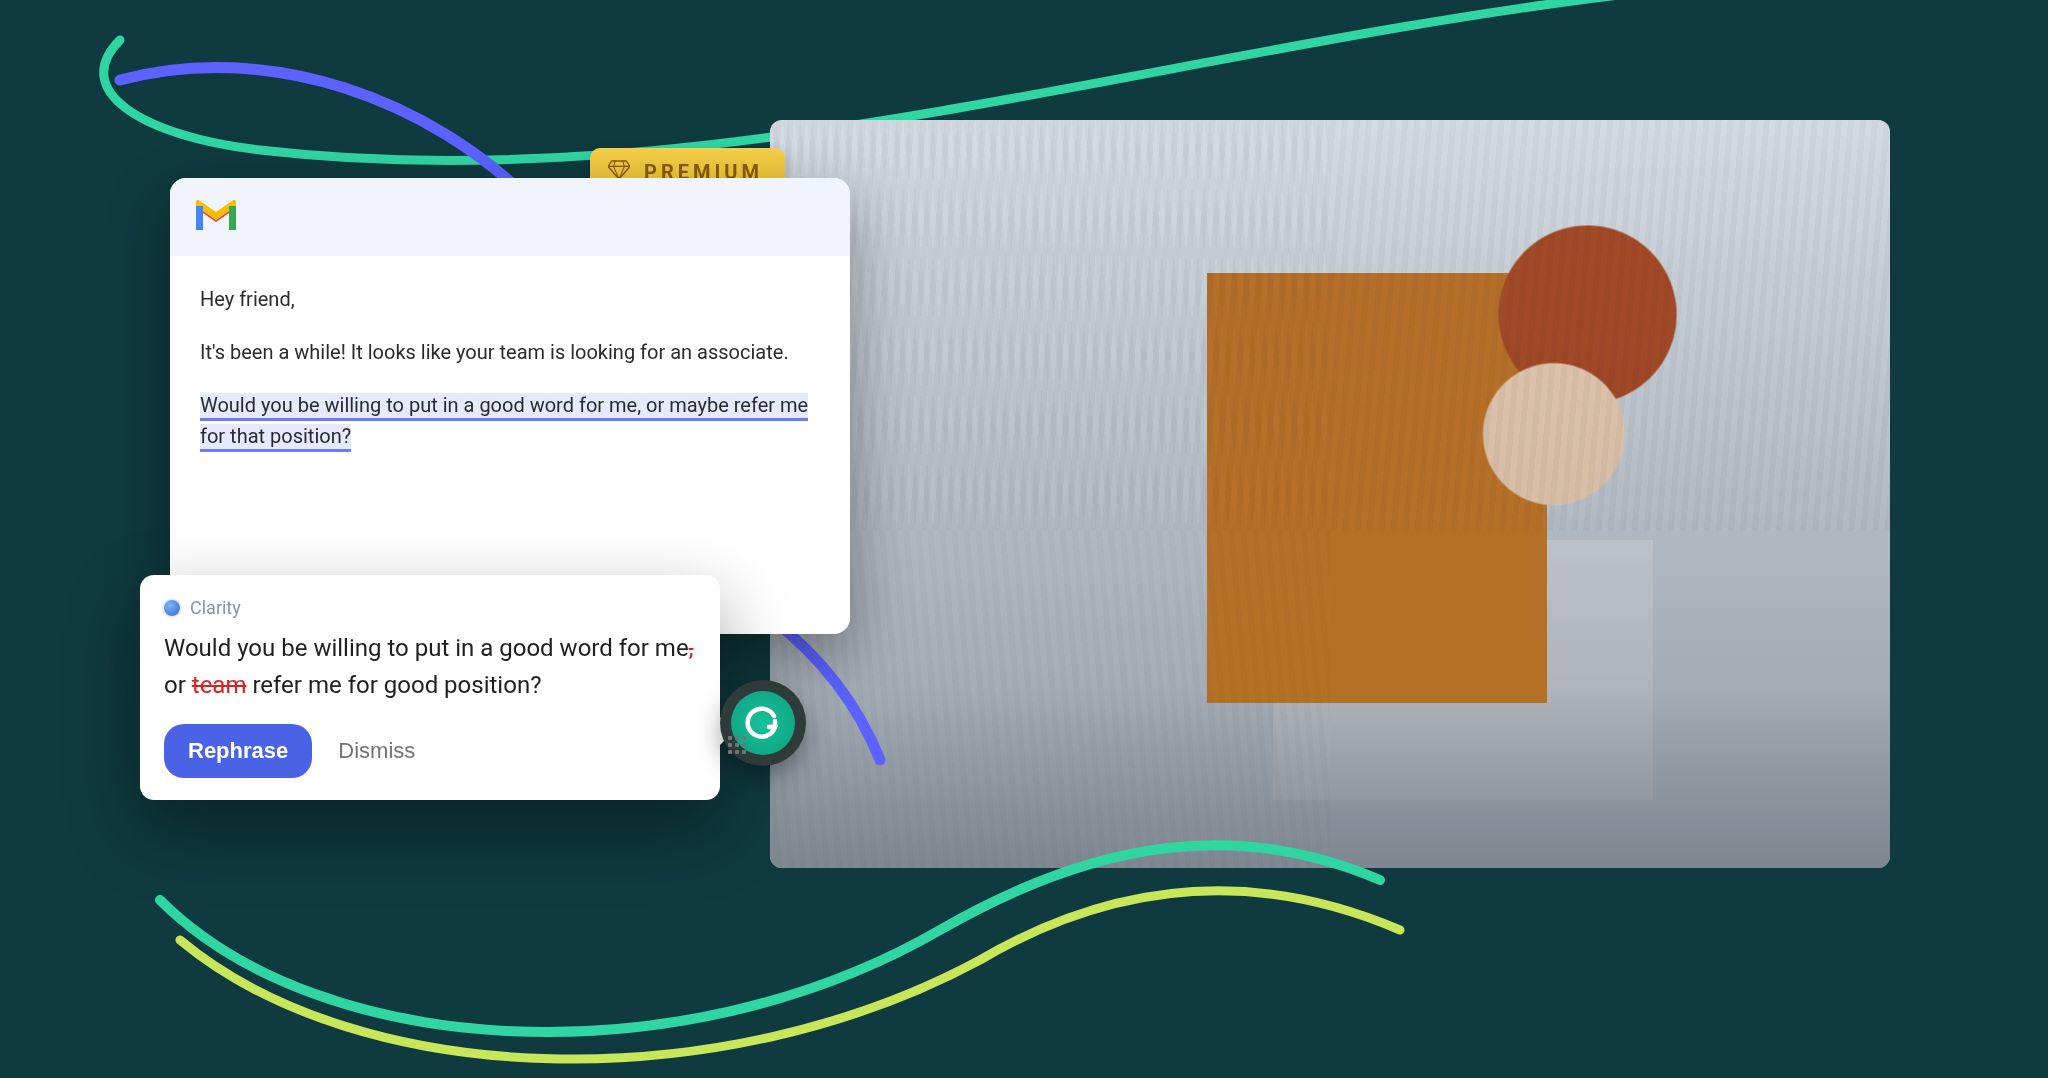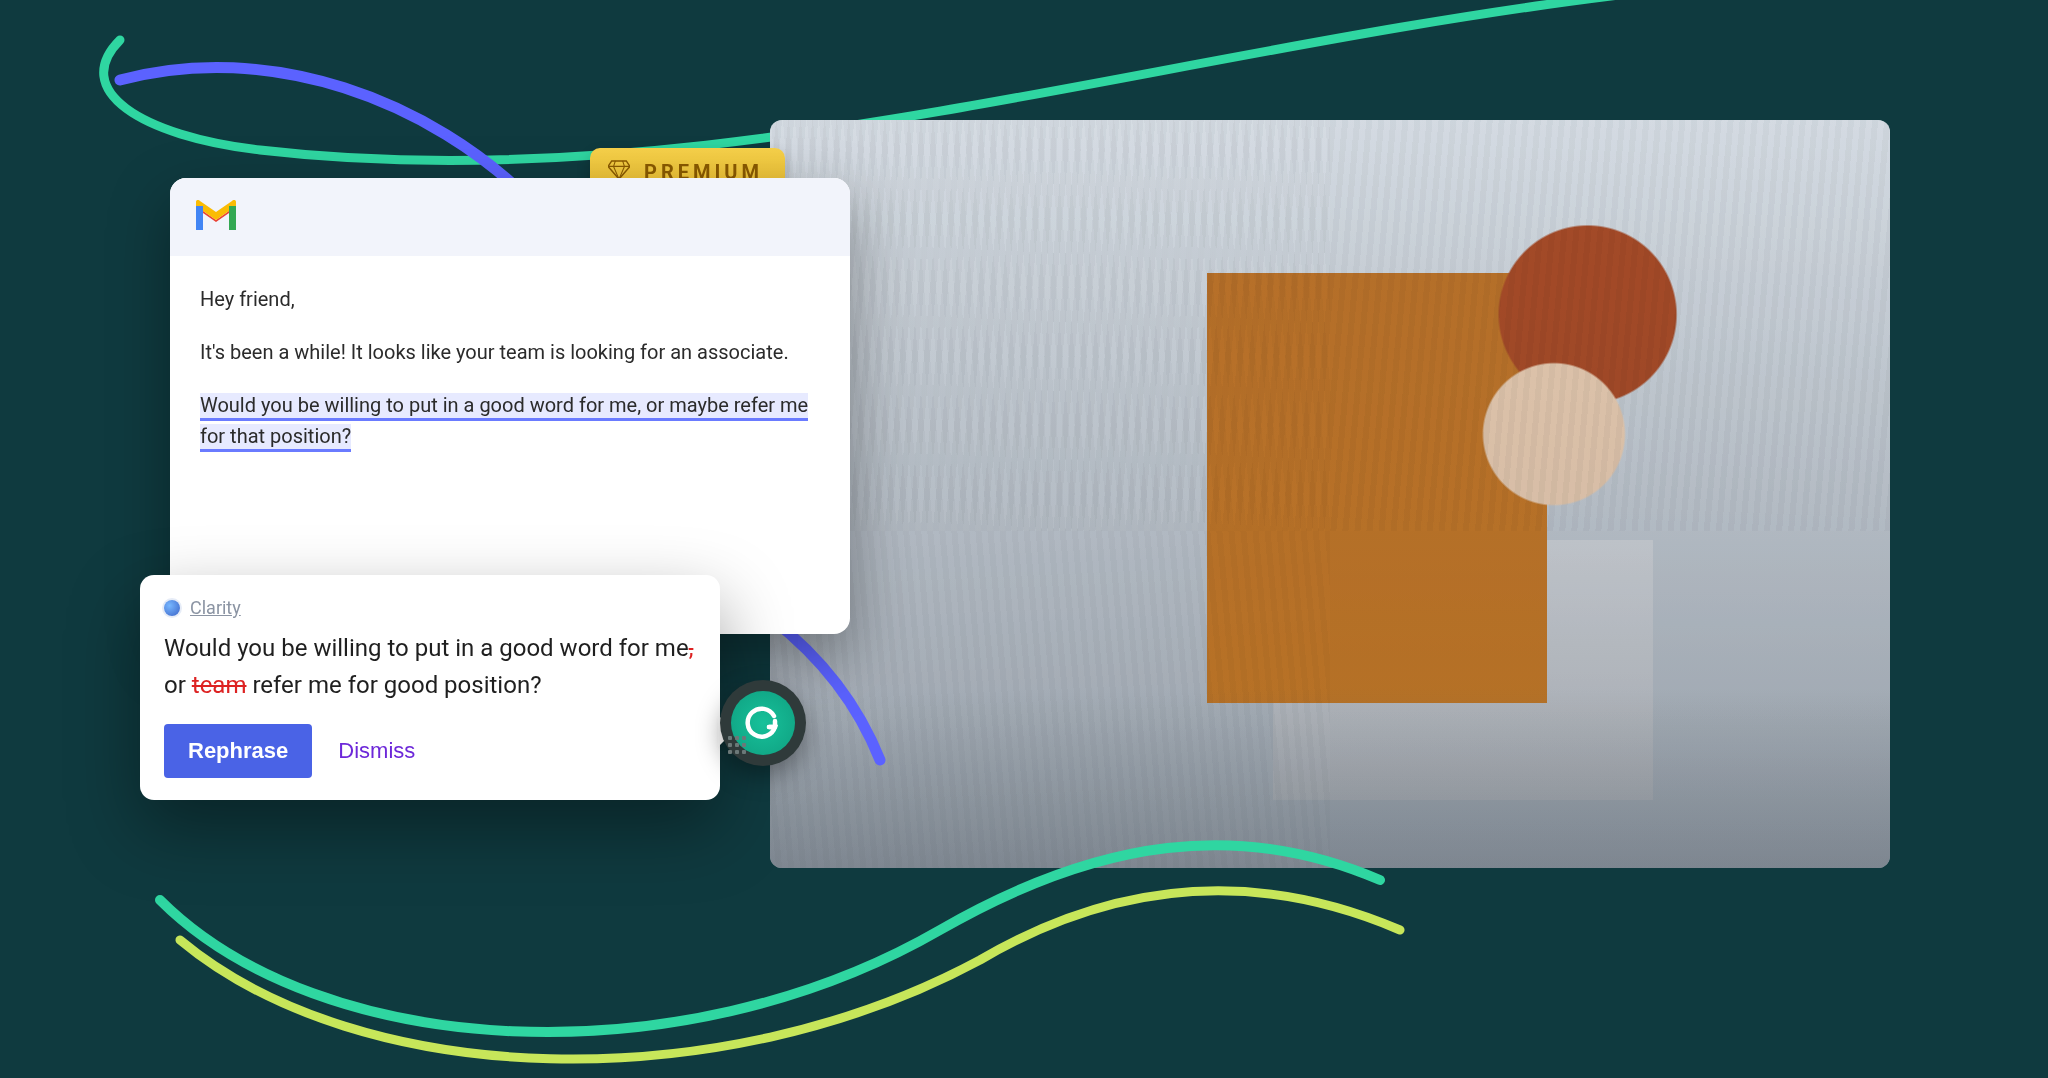--- a/index.html
+++ b/index.html
@@ -116,38 +116,38 @@
     right: -14px;
     top: 62%;
     width: 0; height: 0;
     border-top: 16px solid transparent;
     border-bottom: 16px solid transparent;
     border-left: 16px solid #fff;
     filter: drop-shadow(2px 2px 2px rgba(0,0,0,.08));
   }
   .popover-head {
     display: flex; align-items: center; gap: 10px;
-    color: #8b94a3; font-size: 18px; margin-bottom: 12px; text-decoration: underline;
+    color: #8b94a3; font-size: 18px; margin-bottom: 12px;
   }
   .clarity-dot {
     width: 16px; height: 16px; border-radius: 50%;
     background: radial-gradient(circle at 35% 35%, #77b7ff, #3a63c7);
     box-shadow: 0 0 0 2px #e6ecf7;
   }
   .popover-text {
     font-size: 24px; line-height: 1.55; color: #1f1f1f; margin-bottom: 20px;
   }
   .strike { color:#d22; text-decoration: line-through; text-decoration-thickness: 2px; }
   .popover-actions { display:flex; align-items:center; gap: 26px; }
   .btn-primary {
-    background:#4a63e6; color:#fff; border:none; border-radius:4px;
+    background:#4a63e6; color:#fff; border:none; border-radius:20px;
     padding: 14px 24px; font-size: 22px; font-weight:600; cursor:pointer;
   }
   .btn-ghost {
-    background:none; border:none; color:#6d28d9; font-size:22px; cursor:pointer;
+    background:none; border:none; color:#737373; font-size:22px; cursor:pointer;
   }
 
   
   .g-badge {
     position: absolute;
     left: 720px; top: 680px;
     width: 86px; height: 86px;
     border-radius: 50%;
     background: #2f3a3a;
     display:flex; align-items:center; justify-content:center;

